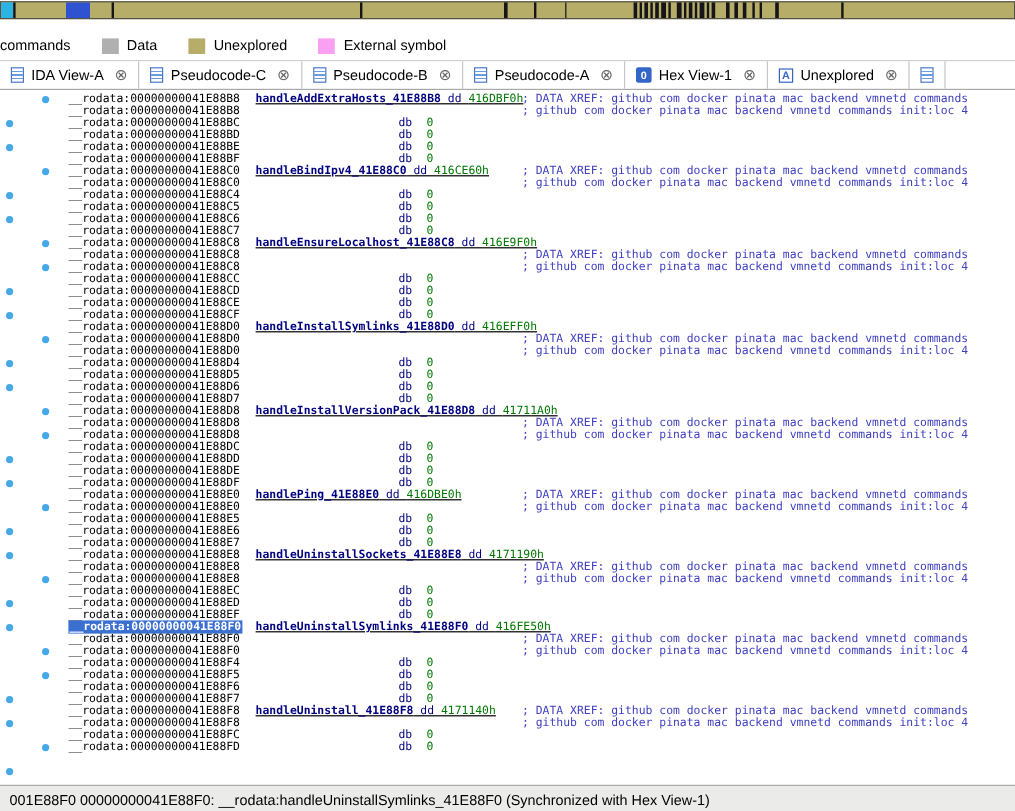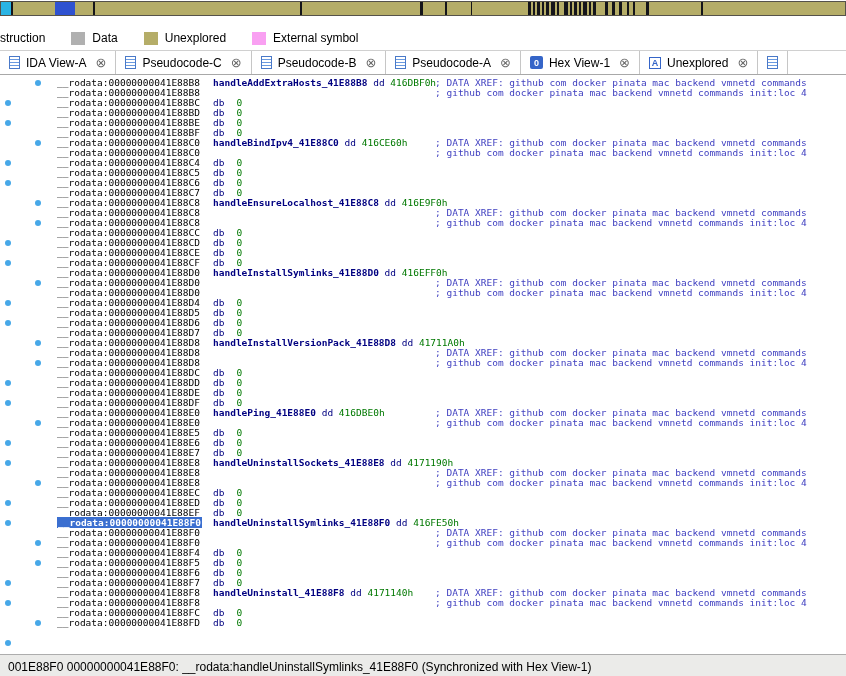--- a/index.html
+++ b/index.html
@@ -26,26 +26,26 @@
   .ticon.hex{width:13px;height:13px;background:#3565c8;color:#fff;font-size:9px;font-weight:bold;border-radius:2px;}
   .ticon.struct{width:12px;height:12px;border:1px solid #3565c8;color:#3565c8;font-size:9px;font-weight:bold;box-sizing:border-box;background:#fff;}
   .tclose{font-size:13px;color:#666;margin-left:3px;line-height:1;}
 
   
   #main{display:flex;height:579px;overflow:hidden;background:#fff;}
   #gutter{position:relative;width:52px;flex:none;}
   .dot{position:absolute;width:6px;height:6px;border-radius:50%;background:#47a8e8;}
   #listing{position:relative;flex:1;padding-top:3px;font-family:"DejaVu Sans Mono",monospace;
            font-size:9.5px;line-height:10px;overflow:hidden;}
-  .asmrow{position:relative;height:10px;white-space:pre;padding-left:5px;}
+  .asmrow{position:relative;height:10px;white-space:pre;padding-left:5px;text-decoration:underline;}
   .addr{display:inline-block;width:156px;color:#000;}
   .addr .hl{background:#3b6fd0;color:#fff;font-weight:bold;padding:0 1px;}
   .nm{color:#000080;font-weight:bold;}
   .kw{color:#000080;}
-  .kw.dbkw{display:inline-block;}
+  .kw.dbkw{display:inline-block;margin-left:119px;}
   .val{color:#007800;}
   .val.dbval{display:inline-block;margin-left:12px;}
   .cmt{position:absolute;left:383px;top:0;color:#3f3fc0;}
 
   
   #statusbar{height:24px;background:#ebebe9;border-top:1px solid #adadad;display:flex;align-items:center;
              padding-left:8px;font-size:12px;white-space:pre;box-sizing:border-box;}
 </style>
 </head>
 <body>
@@ -81,21 +81,21 @@
         <div class="mark" style="left: 618px; width: 3px; background: rgb(21, 21, 26);"></div>
         <div class="mark" style="left: 626px; width: 2px; background: rgb(21, 21, 26);"></div>
         <div class="mark" style="left: 632px; width: 2px; background: rgb(21, 21, 26);"></div>
         <div class="mark" style="left: 645px; width: 3px; background: rgb(21, 21, 26);"></div>
         <div class="mark" style="left: 700px; width: 2px; background: rgb(21, 21, 26);"></div>
       </div>
   </div>
 
   <div id="legend">
       <div class="lgitem">
-        <span>struction</span>
+        <span>commands</span>
       </div>
       <div class="lgitem">
         <span class="swatch" style="background: rgb(176, 176, 176);"></span>
         <span>Data</span>
       </div>
       <div class="lgitem">
         <span class="swatch" style="background: rgb(181, 173, 104);"></span>
         <span>Unexplored</span>
       </div>
       <div class="lgitem">

